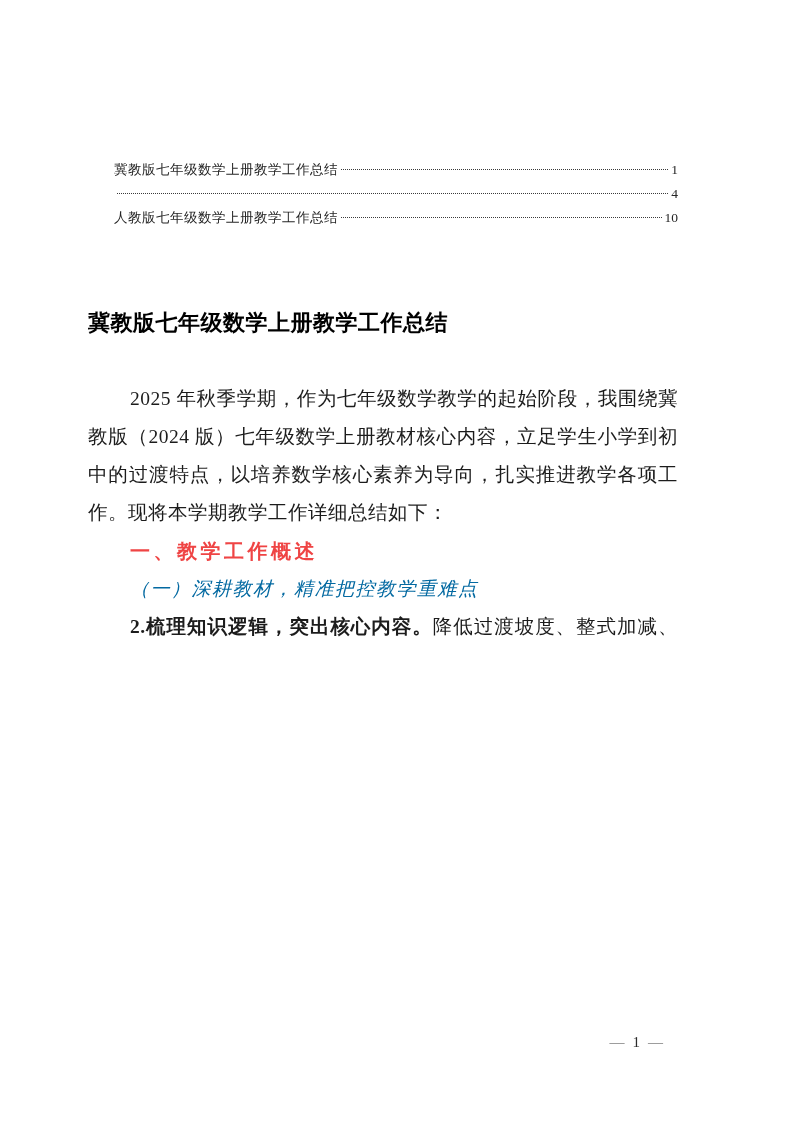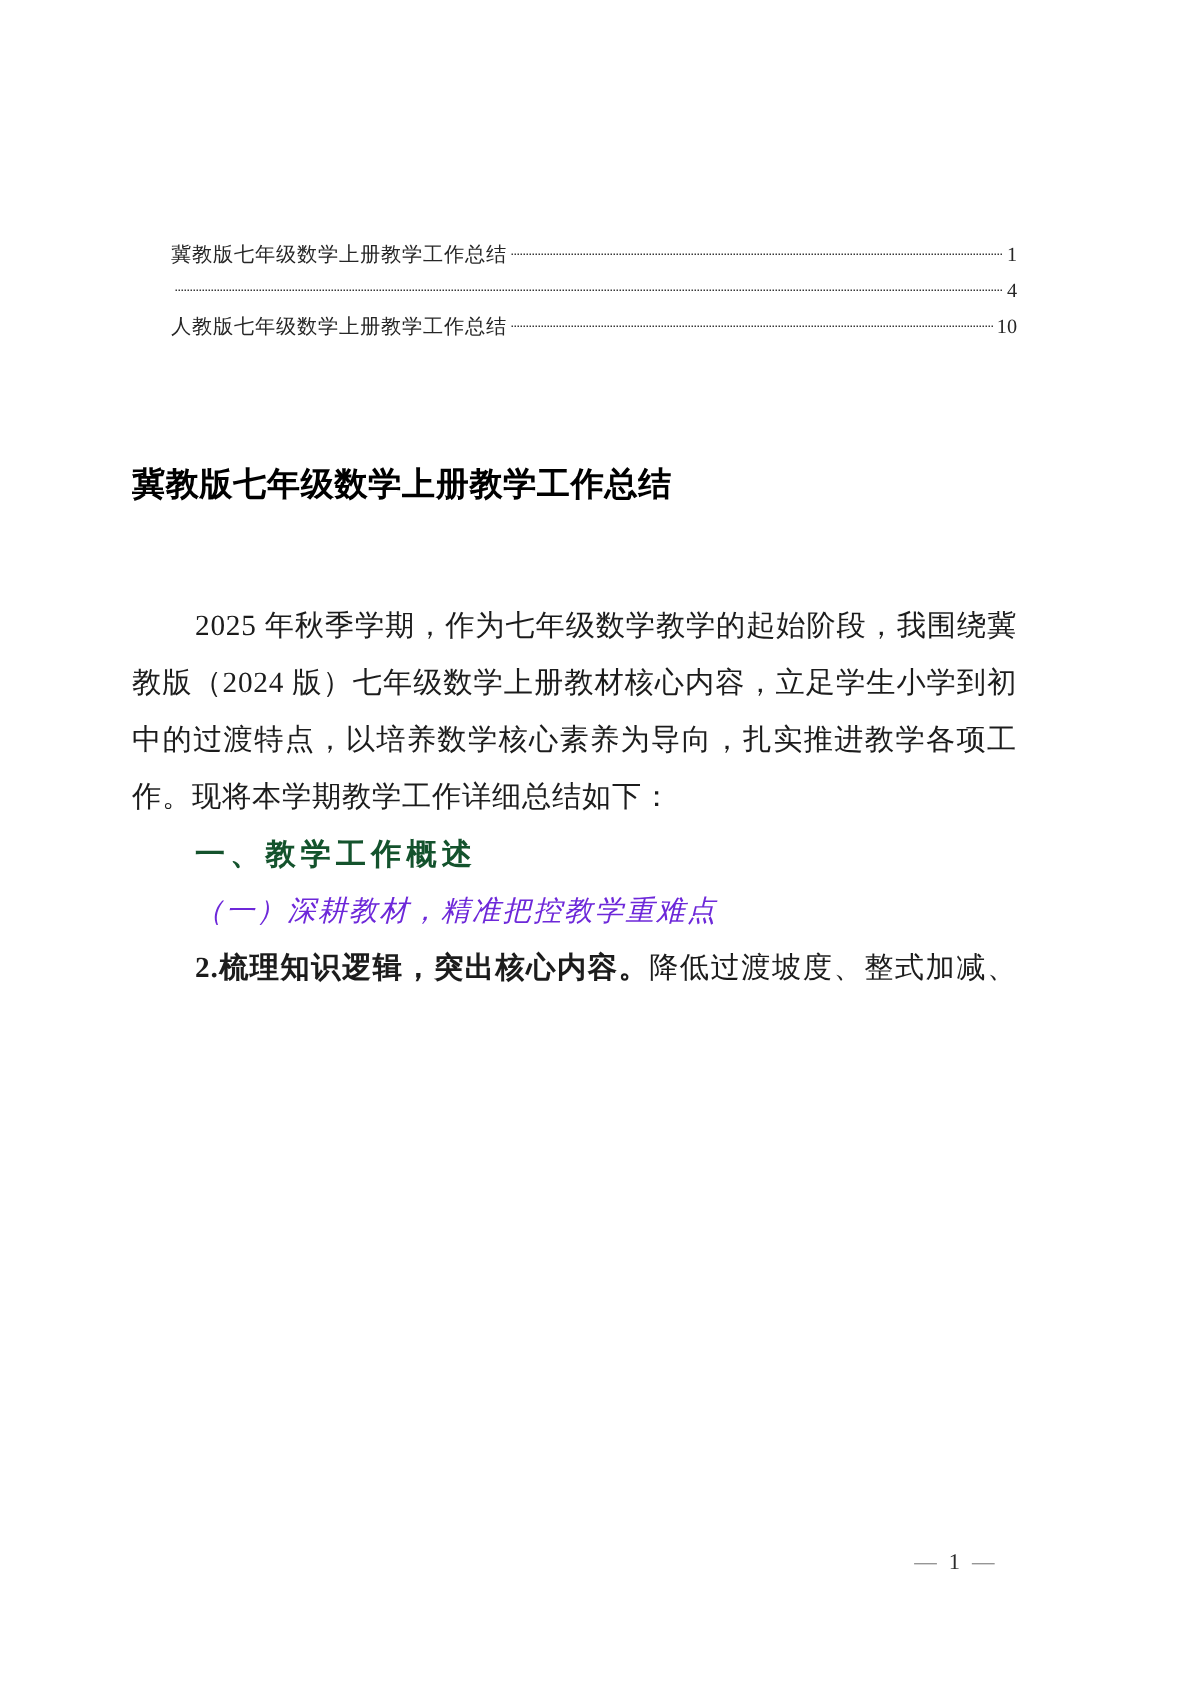--- a/index.html
+++ b/index.html
@@ -44,45 +44,45 @@
     margin-top: 78px;
     font-family: "Liberation Sans", "DejaVu Sans", sans-serif;
     font-weight: bold;
     font-size: 22px;
     line-height: 30px;
     letter-spacing: 0.5px;
     color: #000000;
   }
 
   
-  .doc-body { margin-top: 61px; }
+  .doc-body { margin-top: 42px; }
   .doc-body p {
     margin: 0;
     font-size: 19.5px;
     line-height: 38px;
     text-align: justify;
     text-justify: inter-ideograph;
     text-indent: 42px;
     letter-spacing: 0.5px;
     word-break: break-all;
   }
   .doc-body p.h1 {
     font-family: "Liberation Sans", "DejaVu Sans", sans-serif;
     font-weight: bold;
     font-size: 20px;
     letter-spacing: 3.5px;
     text-align: left;
-    color: #14532d;
+    color: #ef4444;
   }
   .doc-body p.h2 {
     font-style: italic;
     font-size: 19px;
     letter-spacing: 1.5px;
     text-align: left;
-    color: #6d28d9;
+    color: #0369a1;
   }
   .doc-body p.point {
     text-align-last: justify;
   }
   .doc-body .point-bold { font-weight: bold; }
 
   
   .page-footer {
     position: absolute;
     top: 1031px;

